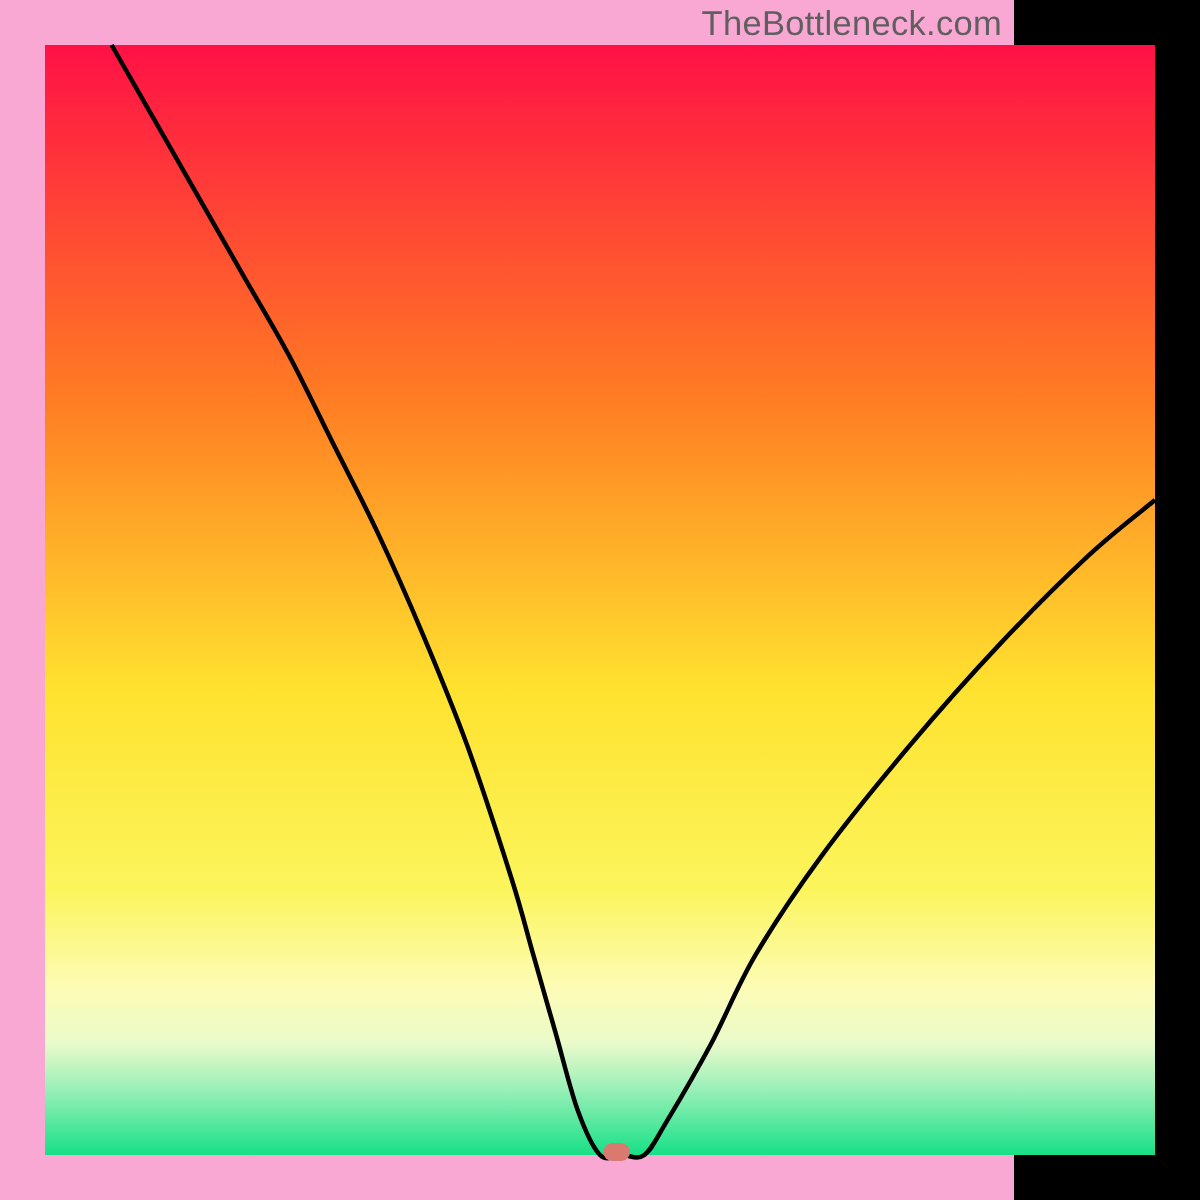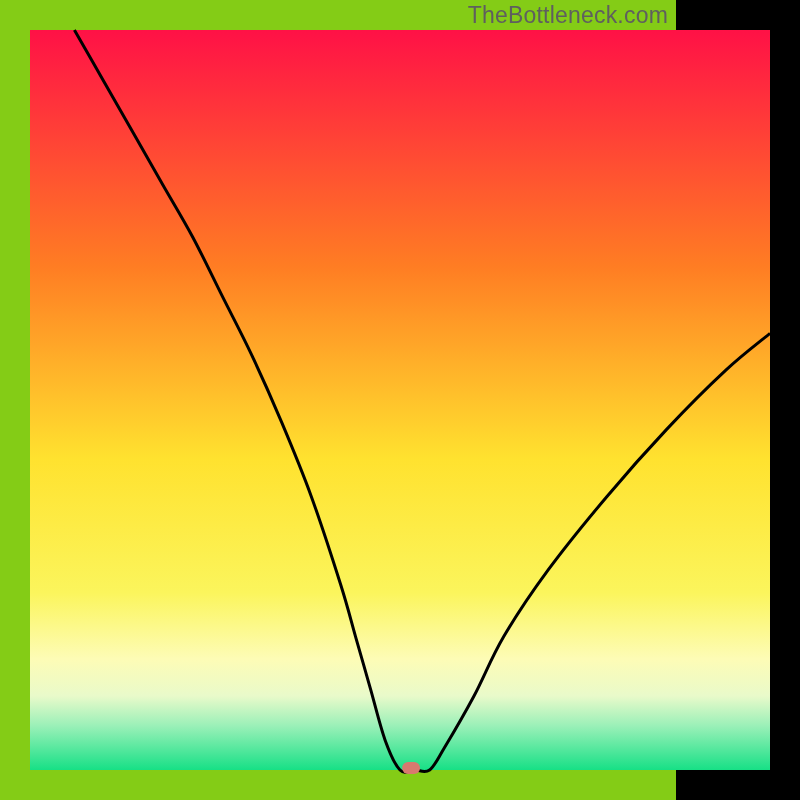--- a/index.html
+++ b/index.html
@@ -8,21 +8,21 @@
     width: 800px;
     height: 800px;
     background: #000;
     font-family: Arial, Helvetica, sans-serif;
     overflow: hidden;
   }
   .frame {
     position: relative;
     width: 676px;
     height: 800px;
-    background: #84cc16;
+    background: #f9a8d4;
   }
   .watermark {
     position: absolute;
     top: 2px;
     right: 8px;
     font-size: 23px;
     font-weight: 500;
     color: #5f5f5f;
     letter-spacing: 0.2px;
     z-index: 5;

